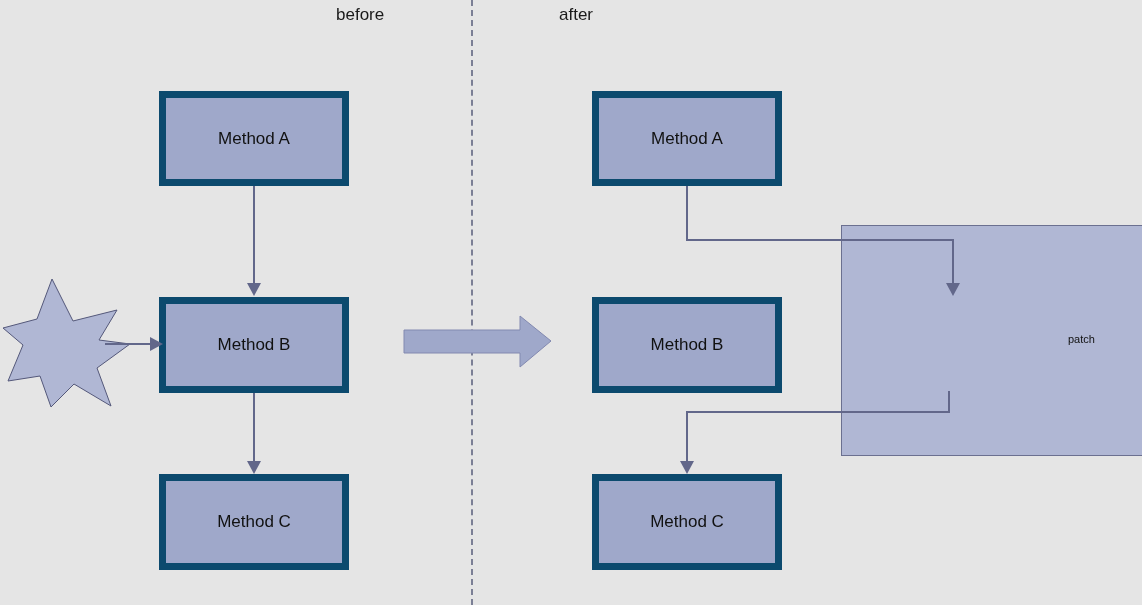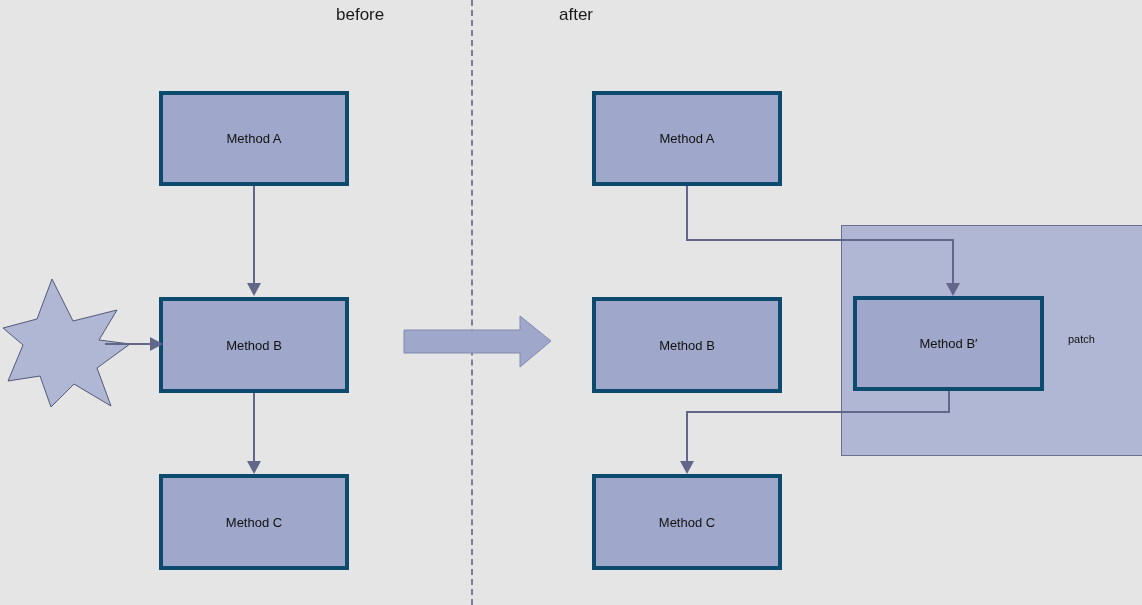--- a/index.html
+++ b/index.html
@@ -24,26 +24,26 @@
     white-space: nowrap;
   }
   .divider {
     position: absolute;
     border-left: 2px dashed #7b7f95;
     width: 0;
   }
   .node {
     position: absolute;
     background: #9fa8ca;
-    border: 4px solid #0c4a6e;
+    border: 7px solid #0c4a6e;
     box-sizing: border-box;
     display: flex;
     align-items: center;
     justify-content: center;
-    font-size: 13px;
+    font-size: 17px;
     color: #111111;
     white-space: nowrap;
   }
   .patch-box {
     position: absolute;
     background: #b0b7d4;
     border: 1px solid #6b7090;
     box-sizing: border-box;
   }
   .patch-label {
@@ -97,21 +97,20 @@
     <div class="star-text" style="top:48px;">bug</div>
   </div>
 
   <div class="node" style="left:592px; top:91px; width:190px; height:95px;">Method A</div>
   <div class="node" style="left:592px; top:297px; width:190px; height:96px;">Method B</div>
   <div class="node" style="left:592px; top:474px; width:190px; height:96px;">Method C</div>
 
   <div class="patch-box" style="left:841px; top:225px; width:302px; height:231px;"></div>
   <div class="patch-label" style="left:1068px; top:333px;">patch</div>
 
-  <div class="node" style="left:853px; top:296px; width:191px; height:95px;">Method B′</div>
 
   <svg class="overlay" viewBox="0 0 1142 605">
 
     <polygon class="starshape" points="52,279 73,321 117,310 99,340 130,344 97,368 111,406 74,384 51,407 40,376 8,381 23,345 3,328 37,319"></polygon>
 
     <line class="conn" x1="105" y1="344" x2="150" y2="344"></line>
     <polygon class="arrowhead" points="150,337 163,344 150,351"></polygon>
 
     <line class="conn" x1="254" y1="186" x2="254" y2="283"></line>
     <polygon class="arrowhead" points="247,283 261,283 254,296"></polygon>

